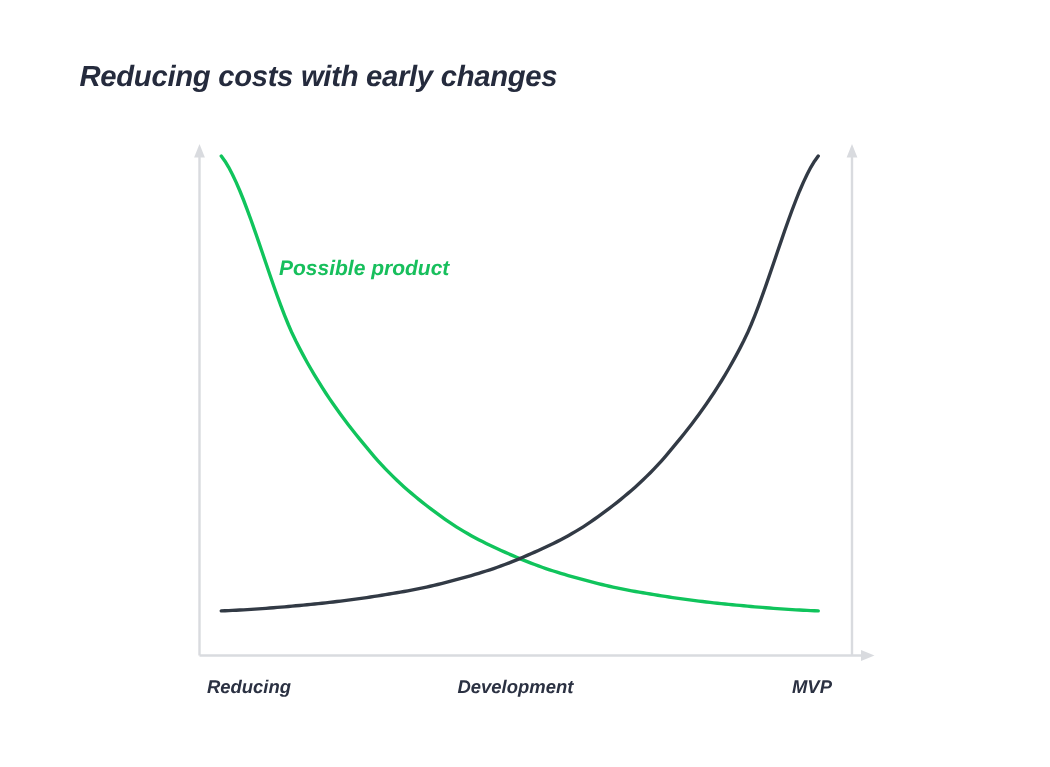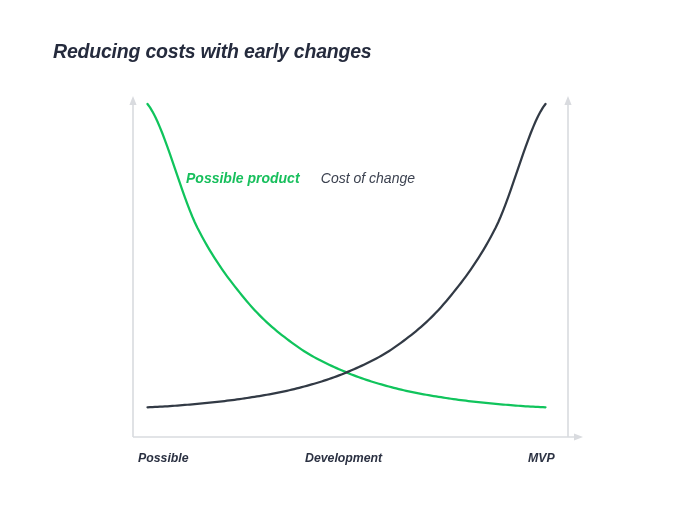--- a/index.html
+++ b/index.html
@@ -99,20 +99,19 @@
     <path id="curve-green" fill="none" stroke="#10c45c" stroke-width="2.25" stroke-linecap="round" stroke-linejoin="round" d="M 147.50 104.00 L 149.99 107.44 L 152.47 111.56 L 154.96 116.30 L 157.45 121.57 L 159.94 127.33 L 162.43 133.50 L 164.91 140.03 L 167.40 146.84 L 169.89 153.88 L 172.38 161.07 L 174.86 168.36 L 177.35 175.67 L 179.84 182.95 L 182.32 190.12 L 184.81 197.13 L 187.30 203.90 L 189.79 210.38 L 192.28 216.50 L 194.76 222.20 L 197.25 227.40 L 199.74 232.25 L 202.22 236.93 L 204.71 241.46 L 207.20 245.84 L 209.69 250.07 L 212.18 254.16 L 214.66 258.13 L 217.15 261.98 L 219.64 265.71 L 222.13 269.34 L 224.61 272.87 L 227.10 276.30 L 229.59 279.66 L 232.07 282.94 L 234.56 286.15 L 237.05 289.30 L 239.54 292.39 L 242.02 295.45 L 244.51 298.46 L 247.00 301.44 L 249.49 304.36 L 251.98 307.18 L 254.46 309.91 L 256.95 312.56 L 259.44 315.12 L 261.93 317.60 L 264.41 320.00 L 266.90 322.33 L 269.39 324.60 L 271.88 326.79 L 274.36 328.93 L 276.85 331.02 L 279.34 333.05 L 281.83 335.04 L 284.31 336.98 L 286.80 338.88 L 289.29 340.75 L 291.77 342.58 L 294.26 344.39 L 296.75 346.17 L 299.24 347.91 L 301.73 349.59 L 304.21 351.21 L 306.70 352.76 L 309.19 354.27 L 311.67 355.72 L 314.16 357.12 L 316.65 358.48 L 319.14 359.80 L 321.63 361.08 L 324.11 362.32 L 326.60 363.53 L 329.09 364.71 L 331.58 365.86 L 334.06 366.99 L 336.55 368.10 L 339.04 369.19 L 341.52 370.27 L 344.01 371.34 L 346.50 372.39 L 348.99 373.43 L 351.48 374.44 L 353.96 375.41 L 356.45 376.36 L 358.94 377.27 L 361.42 378.16 L 363.91 379.02 L 366.40 379.86 L 368.89 380.67 L 371.38 381.46 L 373.86 382.23 L 376.35 382.98 L 378.84 383.71 L 381.33 384.42 L 383.81 385.12 L 386.30 385.81 L 388.79 386.48 L 391.27 387.14 L 393.76 387.79 L 396.25 388.44 L 398.74 389.07 L 401.23 389.67 L 403.71 390.26 L 406.20 390.82 L 408.69 391.37 L 411.18 391.90 L 413.66 392.41 L 416.15 392.91 L 418.64 393.39 L 421.13 393.86 L 423.61 394.31 L 426.10 394.75 L 428.59 395.18 L 431.07 395.61 L 433.56 396.02 L 436.05 396.43 L 438.54 396.83 L 441.03 397.22 L 443.51 397.61 L 446.00 398.00 L 448.49 398.38 L 450.97 398.75 L 453.46 399.10 L 455.95 399.45 L 458.44 399.78 L 460.93 400.11 L 463.41 400.42 L 465.90 400.73 L 468.39 401.03 L 470.88 401.32 L 473.36 401.60 L 475.85 401.87 L 478.34 402.14 L 480.82 402.40 L 483.31 402.66 L 485.80 402.91 L 488.29 403.15 L 490.78 403.39 L 493.26 403.63 L 495.75 403.86 L 498.24 404.09 L 500.72 404.32 L 503.21 404.54 L 505.70 404.75 L 508.19 404.96 L 510.68 405.17 L 513.16 405.37 L 515.65 405.56 L 518.14 405.75 L 520.63 405.93 L 523.11 406.10 L 525.60 406.26 L 528.09 406.42 L 530.58 406.56 L 533.06 406.70 L 535.55 406.83 L 538.04 406.95 L 540.53 407.06 L 543.01 407.17 L 545.50 407.26"></path>
 
     <path id="curve-dark" fill="none" stroke="#323a45" stroke-width="2.25" stroke-linecap="round" stroke-linejoin="round" d="M 147.50 407.26 L 149.99 407.17 L 152.47 407.06 L 154.96 406.95 L 157.45 406.83 L 159.94 406.70 L 162.43 406.56 L 164.91 406.42 L 167.40 406.26 L 169.89 406.10 L 172.38 405.93 L 174.86 405.75 L 177.35 405.56 L 179.84 405.37 L 182.32 405.17 L 184.81 404.96 L 187.30 404.75 L 189.79 404.54 L 192.28 404.32 L 194.76 404.09 L 197.25 403.86 L 199.74 403.63 L 202.22 403.39 L 204.71 403.15 L 207.20 402.91 L 209.69 402.66 L 212.18 402.40 L 214.66 402.14 L 217.15 401.87 L 219.64 401.60 L 222.13 401.32 L 224.61 401.03 L 227.10 400.73 L 229.59 400.42 L 232.07 400.11 L 234.56 399.78 L 237.05 399.45 L 239.54 399.10 L 242.02 398.75 L 244.51 398.38 L 247.00 398.00 L 249.49 397.61 L 251.98 397.22 L 254.46 396.83 L 256.95 396.43 L 259.44 396.02 L 261.93 395.61 L 264.41 395.18 L 266.90 394.75 L 269.39 394.31 L 271.88 393.86 L 274.36 393.39 L 276.85 392.91 L 279.34 392.41 L 281.83 391.90 L 284.31 391.37 L 286.80 390.82 L 289.29 390.26 L 291.77 389.67 L 294.26 389.07 L 296.75 388.44 L 299.24 387.79 L 301.73 387.14 L 304.21 386.48 L 306.70 385.81 L 309.19 385.12 L 311.67 384.42 L 314.16 383.71 L 316.65 382.98 L 319.14 382.23 L 321.63 381.46 L 324.11 380.67 L 326.60 379.86 L 329.09 379.02 L 331.58 378.16 L 334.06 377.27 L 336.55 376.36 L 339.04 375.41 L 341.52 374.44 L 344.01 373.43 L 346.50 372.39 L 348.99 371.34 L 351.48 370.27 L 353.96 369.19 L 356.45 368.10 L 358.94 366.99 L 361.42 365.86 L 363.91 364.71 L 366.40 363.53 L 368.89 362.32 L 371.38 361.08 L 373.86 359.80 L 376.35 358.48 L 378.84 357.12 L 381.33 355.72 L 383.81 354.27 L 386.30 352.76 L 388.79 351.21 L 391.27 349.59 L 393.76 347.91 L 396.25 346.17 L 398.74 344.39 L 401.23 342.58 L 403.71 340.75 L 406.20 338.88 L 408.69 336.98 L 411.18 335.04 L 413.66 333.05 L 416.15 331.02 L 418.64 328.93 L 421.13 326.79 L 423.61 324.60 L 426.10 322.33 L 428.59 320.00 L 431.07 317.60 L 433.56 315.12 L 436.05 312.56 L 438.54 309.91 L 441.03 307.18 L 443.51 304.36 L 446.00 301.44 L 448.49 298.46 L 450.97 295.45 L 453.46 292.39 L 455.95 289.30 L 458.44 286.15 L 460.93 282.94 L 463.41 279.66 L 465.90 276.30 L 468.39 272.87 L 470.88 269.34 L 473.36 265.71 L 475.85 261.98 L 478.34 258.13 L 480.82 254.16 L 483.31 250.07 L 485.80 245.84 L 488.29 241.46 L 490.78 236.93 L 493.26 232.25 L 495.75 227.40 L 498.24 222.20 L 500.72 216.50 L 503.21 210.38 L 505.70 203.90 L 508.19 197.13 L 510.68 190.12 L 513.16 182.95 L 515.65 175.67 L 518.14 168.36 L 520.63 161.07 L 523.11 153.88 L 525.60 146.84 L 528.09 140.03 L 530.58 133.50 L 533.06 127.33 L 535.55 121.57 L 538.04 116.30 L 540.53 111.56 L 543.01 107.44 L 545.50 104.00"></path>
   </svg>
 
   <div class="series-label green">
     <div>Possible product</div>
   </div>
 
   <div class="series-label dark">
-    <div>Cost of change</div>
   </div>
 
-  <div class="axis-tick-label tick-discovery">Possible</div>
+  <div class="axis-tick-label tick-discovery">Reducing</div>
   <div class="axis-tick-label tick-development">Development</div>
   <div class="axis-tick-label tick-mvp">MVP</div>
 
 </div>
 
 </body></html>

